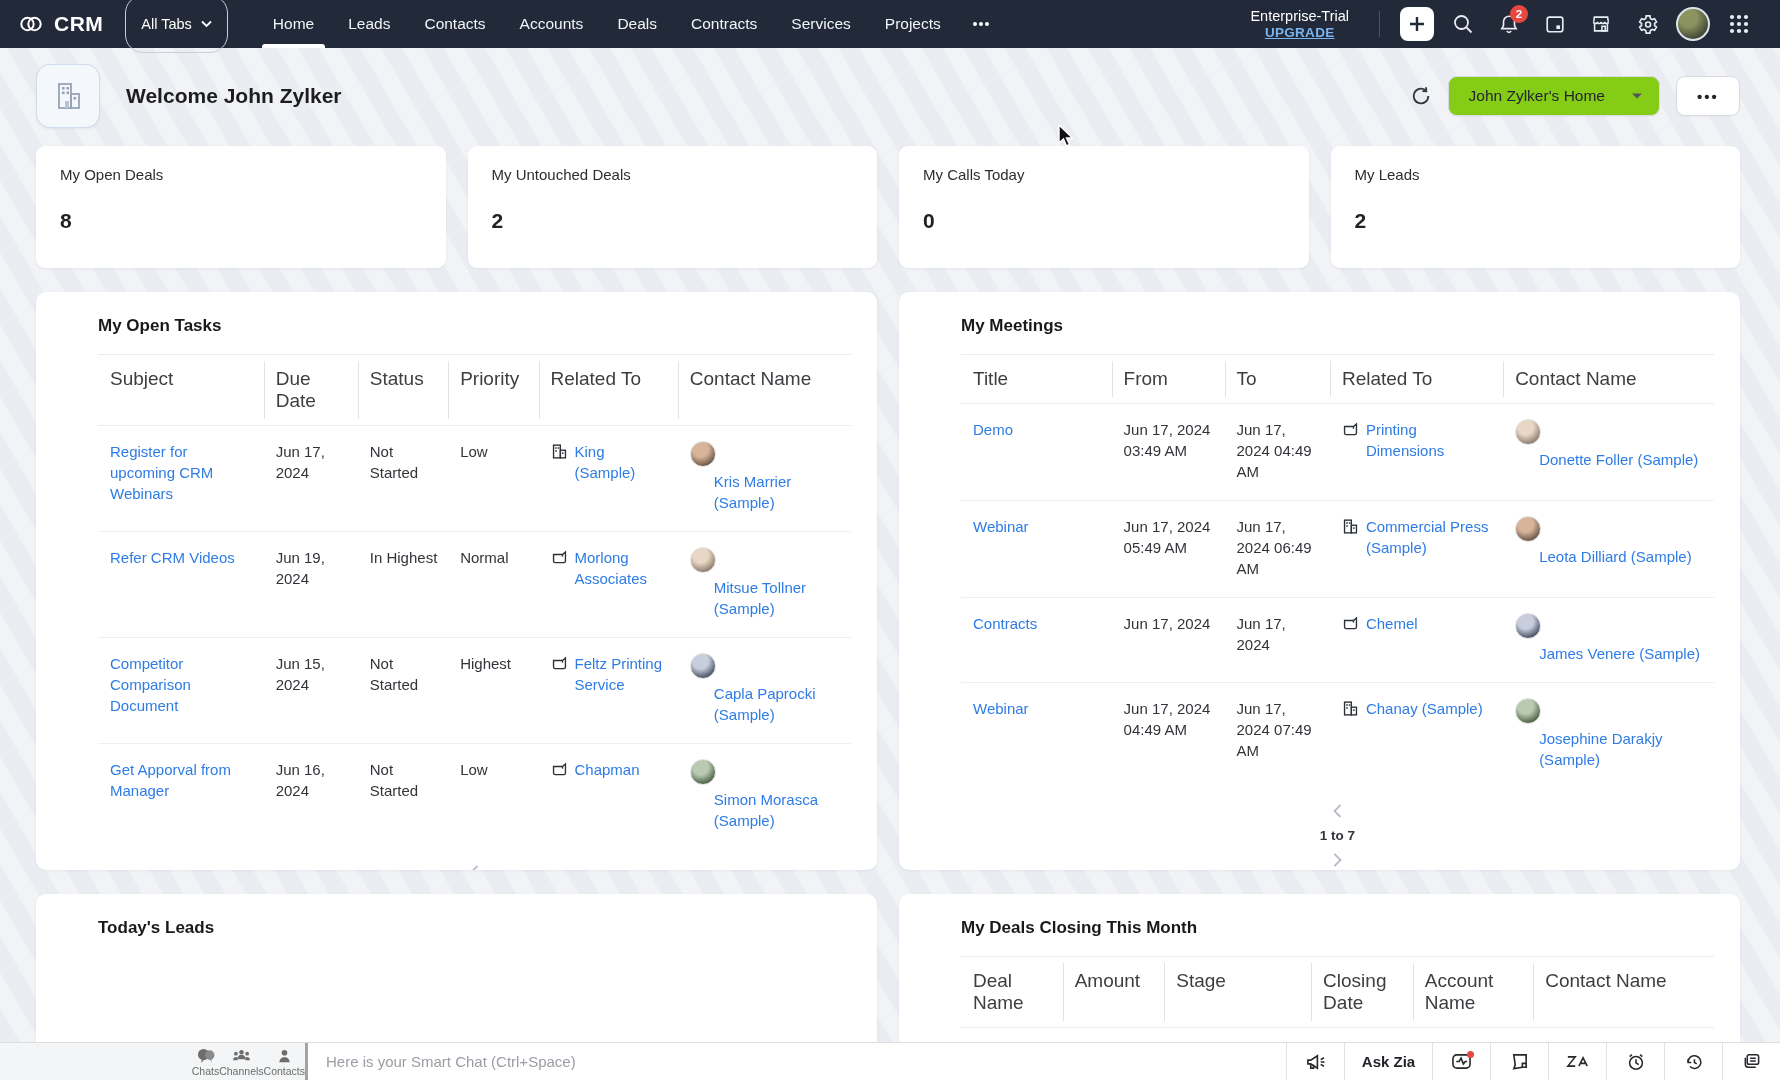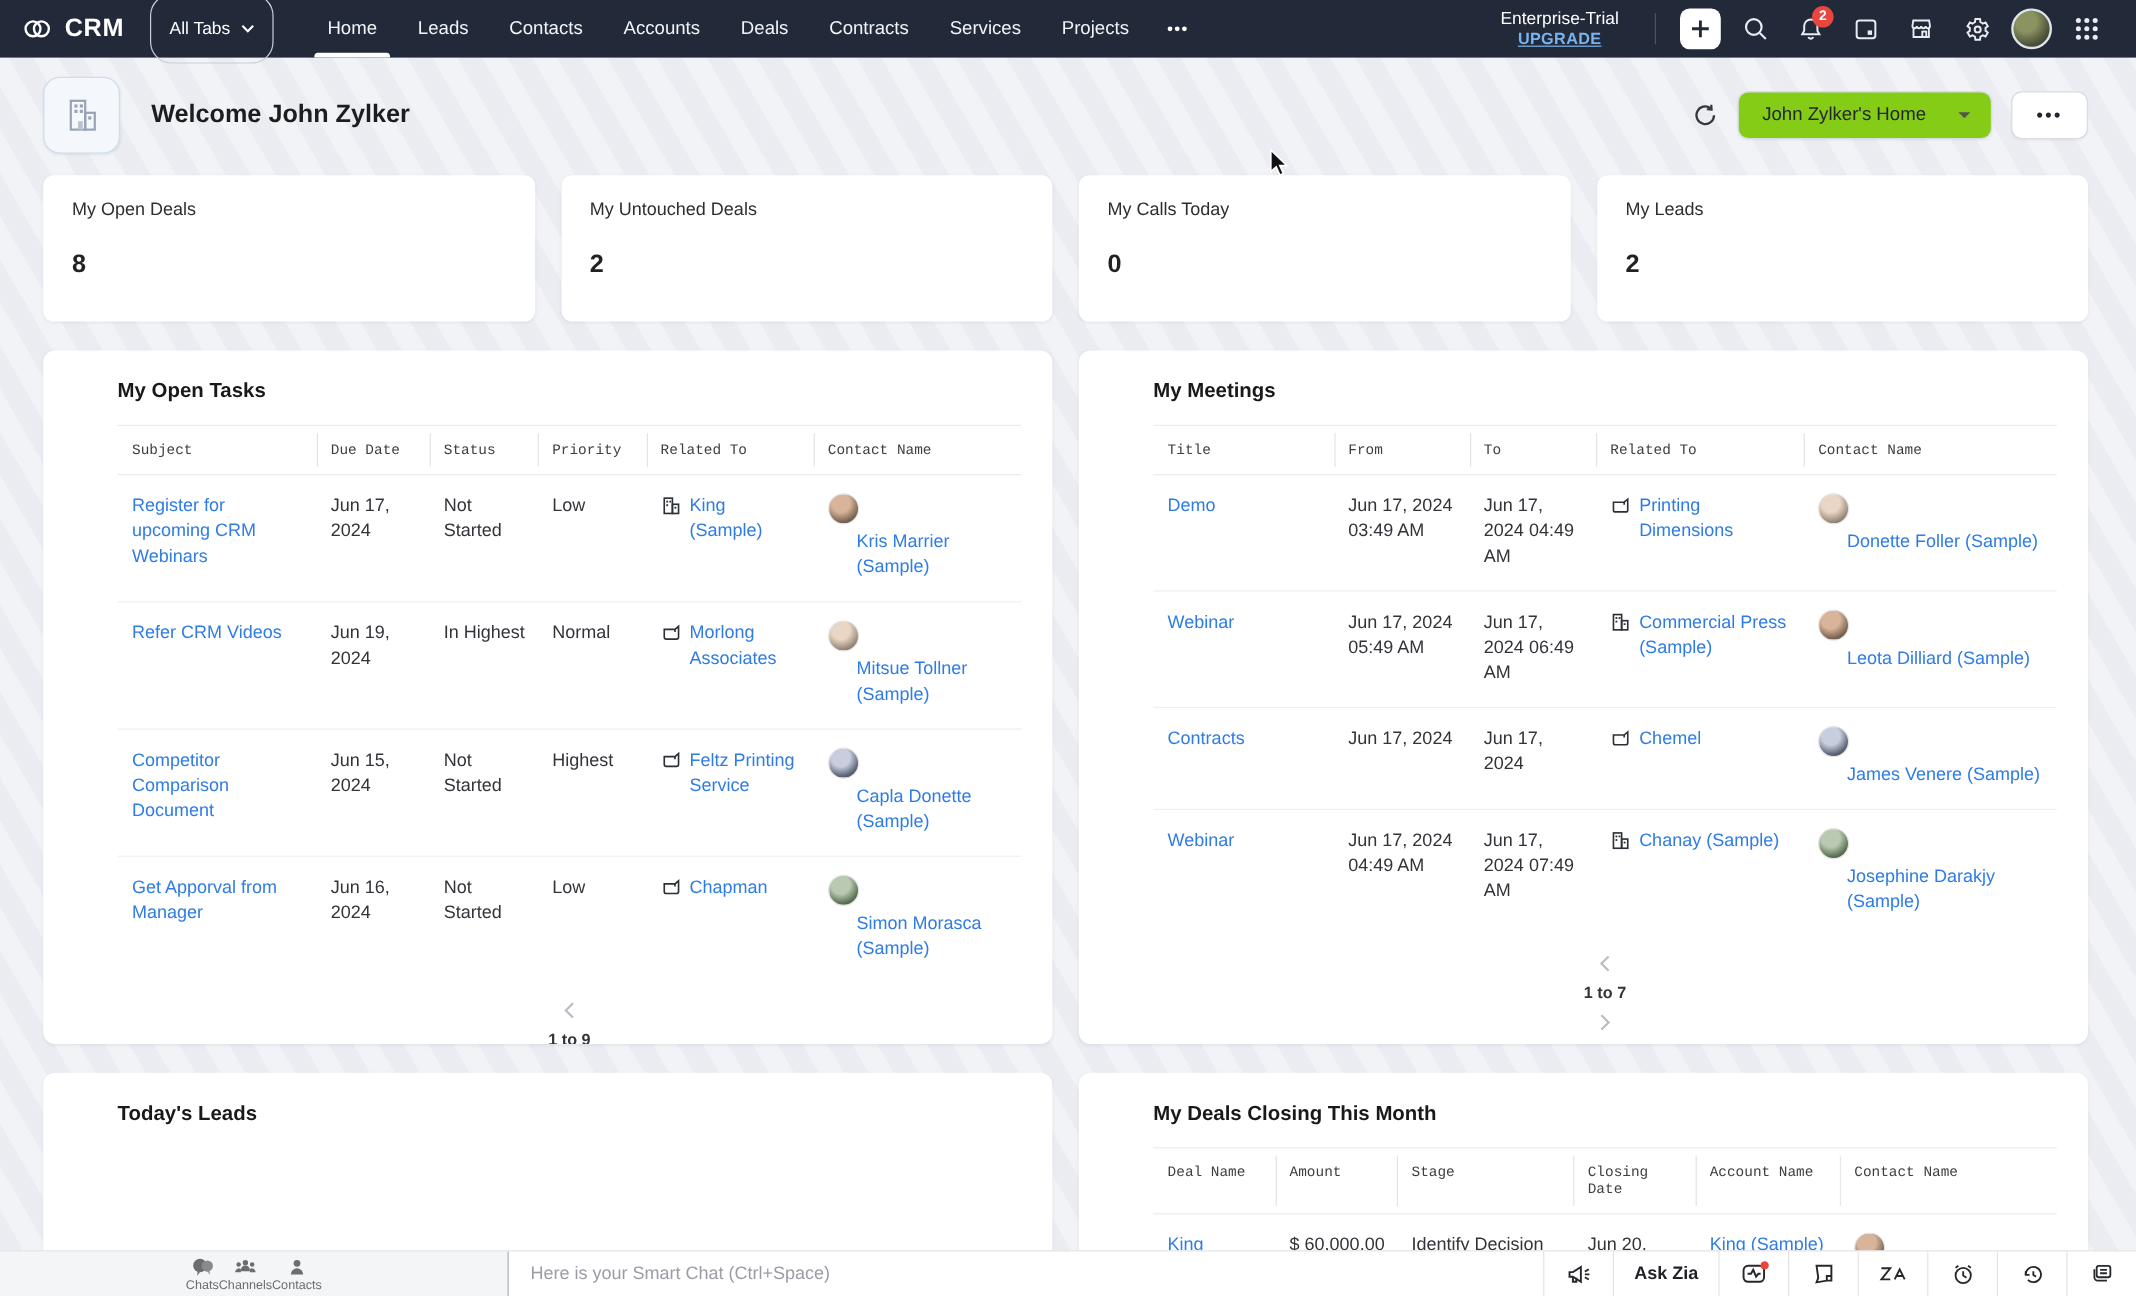--- a/index.html
+++ b/index.html
@@ -49,21 +49,21 @@
 
   
   .panels-row { display:flex; gap:22px; padding:24px 40px 0 36px; }
   .panel { background:#fff; border-radius:10px; box-shadow:0 1px 3px rgba(30,40,70,.06); overflow:hidden;padding-left:36px; }
   .panel.tall { height:578px; flex:1; }
   .panel.short { height:400px; flex:1; }
   .panel-title { font-size:17px; font-weight:bold; color:#191919; padding:24px 26px 18px 26px; }
 
   .tbl { padding:0 26px; }
   .thead { display:flex; border-top:1px solid #ececee; border-bottom:1px solid #ececee; }
-  .th { font-size:12px; color:#3e3e42; padding:13px 10px 13px 12px; position:relative;font-family:Liberation Mono, monospace; }
+  .th { font-size:19px; color:#3e3e42; padding:13px 10px 13px 12px; position:relative; }
   .th::before { content:""; position:absolute; left:0; top:6px; bottom:6px; width:1px; background:#e3e3e6; }
   .th:first-child::before { display:none; }
   .trow { display:flex; border-bottom:1px solid #efeff1; padding:15px 0 18px 0; }
   .trow:last-child { border-bottom:none; }
   .td { font-size:15px; color:#33343a; padding:0 10px 0 12px; line-height:1.4; }
   .link { color:#2e7ce4; cursor:pointer; }
   .rel-cell { display:flex; gap:7px; align-items:flex-start; }
   .rel-ic { flex:0 0 auto; margin-top:2px; color:#2b2f36; }
   .contact-cell .avatar { width:26px; height:26px; border-radius:50%; display:block; margin-bottom:4px; border:1px solid #e2e2e2; }
   .contact-cell .cname { display:block; padding-left:24px; }
@@ -78,21 +78,21 @@
   .m-title { width:20%; } .m-from { width:15%; } .m-to { width:14%; } .m-rel { width:23%; } .m-con { width:28%; }
   
   .d-name { width:13.5%; } .d-amt { width:13.5%; } .d-stage { width:19.5%; } .d-close { width:13.5%; } .d-acct { width:16%; } .d-con { width:24%; white-space:nowrap; overflow:hidden; }
 
   .pager { display:flex; justify-content:flex-end; align-items:center; gap:10px; padding:16px 26px 0 26px;flex-direction:column; }
   .pager .chev { color:#b9bcc4; cursor:pointer; }
   .pager-text { font-size:13.5px; font-weight:bold; color:#33343a; }
 
   
   .chatbar { position:absolute; left:0; right:0; bottom:0; height:38px; display:flex; background:#fff; border-top:1px solid #ddd; z-index:30; }
-  .chat-tabs { width:424px; background:#f4f5f6; display:flex; align-items:center; justify-content:center; border-right:1px solid #a3a3a3; }
+  .chat-tabs { width:308px; background:#f4f5f6; display:flex; align-items:center; justify-content:flex-end; border-right:3px solid #a3a3a3; }
   .chat-tab { display:flex; flex-direction:column; align-items:center; gap:1px; color:#6d6d6d; font-size:10.5px; cursor:pointer; padding-top:2px; }
   .chat-input { flex:1; border:none; outline:none; font-size:15px; padding:0 18px; font-family:inherit; color:#333; background:#fff; }
   .chat-input::placeholder { color:#9a9da3; }
   .chat-right { display:flex; }
   .chat-btn { width:58px; border-left:1px solid #e3e3e3; display:flex; align-items:center; justify-content:center; color:#26282c; cursor:pointer; position:relative; background:#fff; }
   .chat-btn.askzia { width:88px; font-size:15px; font-weight:bold; color:#1f2126; }
   .reddot { position:absolute; top:8px; right:16px; width:7px; height:7px; border-radius:50%; background:#e8473f; }
 
   
   .cursor { position:absolute; left:1058px; top:124px; z-index:50; pointer-events:none; }
@@ -337,21 +337,21 @@
             
             <span><svg width="17" height="17" viewBox="0 0 20 20" fill="none" stroke="#2b2f36" stroke-width="1.6">
                   <path d="M3 6.5 H13.5 L17 3.5 V14 a2 2 0 0 1-2 2 H5 a2 2 0 0 1-2-2 Z"></path>
                   <path d="M13.5 6.5 V9"></path>
                 </svg></span>
           </span>
           <a class="link">Feltz Printing Service</a>
         </div>
         <div class="td t-con contact-cell">
           <span class="avatar av3"></span>
-          <a class="link cname">Capla Donette (Sample)</a>
+          <a class="link cname">Capla Paprocki (Sample)</a>
         </div>
       </div>
 
       <div class="trow">
         <div class="td t-subj"><a class="link">Get Apporval from Manager</a></div>
         <div class="td t-due">Jun 16, 2024</div>
         <div class="td t-status">Not Started</div>
         <div class="td t-prio">Low</div>
         <div class="td t-rel rel-cell">
           <span class="rel-ic">

